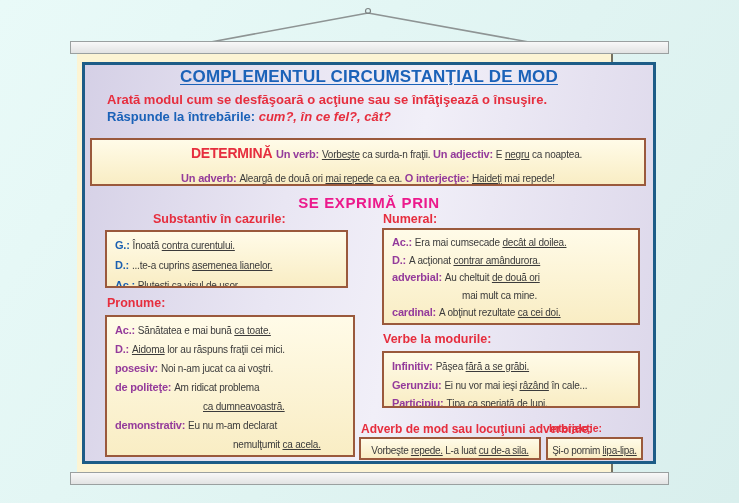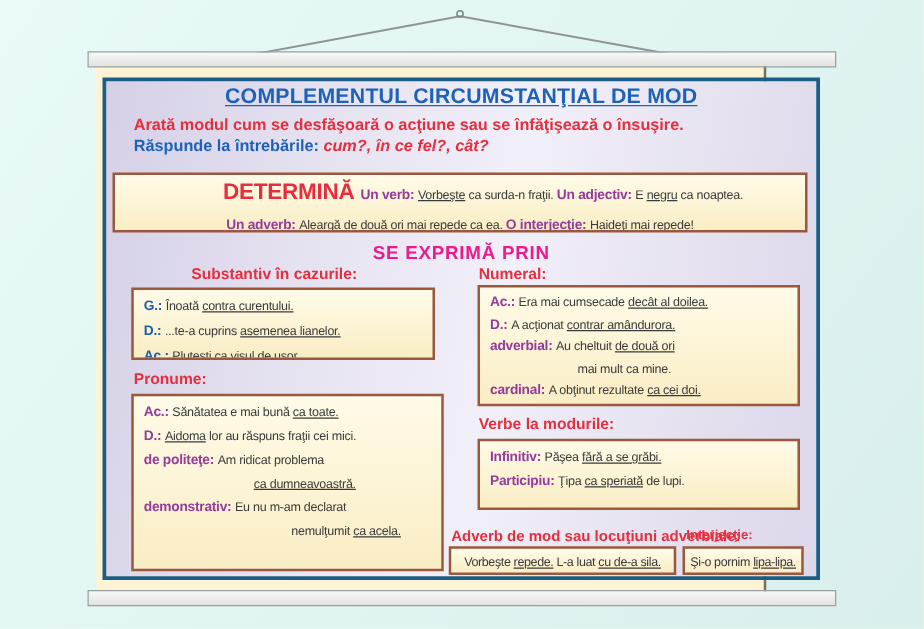--- a/index.html
+++ b/index.html
@@ -20,21 +20,21 @@
   .title{top:2px;left:0;right:0;text-align:center;color:#1b62b8;font-weight:bold;font-size:17px;
          text-decoration:underline;text-underline-offset:2px;letter-spacing:.2px;}
   .desc1{top:27px;left:22px;color:#e62e3e;font-weight:bold;font-size:13px;}
   .desc2{top:44px;left:22px;font-size:13px;font-weight:bold;}
   .qlabel{color:#1b62b8;}
   .qtext{color:#e62e3e;font-style:italic;}
   .ex-box{background:linear-gradient(180deg,#fffbe8,#f9edc4);border:2px solid #9a593c;
           box-sizing:border-box;padding:3px 8px 0;overflow:hidden;}
   .determina{top:73px;left:5px;width:556px;height:48px;white-space:nowrap;padding-top:2px;}
   .determina .rich-line{text-align:center;line-height:22px;letter-spacing:-.2px;}
-  .determina .seg-red{font-size:18px;padding-left:37px;}
+  .determina .seg-red{font-size:14px;padding-left:37px;}
   .determina .seg-purple{font-size:12.5px;}
   .determina .seg-ex,.determina .seg-exu{font-size:11.5px;}
   .se-exprima{top:129px;left:0;right:0;text-align:center;color:#ec1a8c;font-weight:bold;
               font-size:15px;letter-spacing:.6px;}
   .sec-h{color:#e62e3e;font-weight:bold;font-size:12.5px;white-space:nowrap;}
   .h-substantiv{top:147px;left:48px;margin-left:20px;}
   .h-pronume{top:231px;left:22px;}
   .h-numeral{top:147px;left:298px;}
   .h-verbe{top:267px;left:298px;}
   .h-adverb{top:357px;left:276px;font-size:12px;}
@@ -94,40 +94,42 @@
       <div class="ex-box b-substantiv">
           <div class="rich-line"><span class="seg-blue">G.: </span><span class="seg-ex">Înoată </span><span class="seg-exu">contra curentului.</span></div>
           <div class="rich-line"><span class="seg-blue">D.: </span><span class="seg-ex">...te-a cuprins </span><span class="seg-exu">asemenea lianelor.</span></div>
           <div class="rich-line"><span class="seg-blue">Ac.: </span><span class="seg-ex">Pluteşti </span><span class="seg-exu">ca visul</span><span class="seg-ex"> de uşor.</span></div>
         </div>
 
       <div class="sec-h h-pronume">Pronume:</div>
       <div class="ex-box b-pronume">
           <div class="rich-line"><span class="seg-purple">Ac.: </span><span class="seg-ex">Sănătatea e mai bună </span><span class="seg-exu">ca toate.</span></div>
           <div class="rich-line"><span class="seg-purple">D.: </span><span class="seg-exu">Aidoma</span><span class="seg-ex"> lor au răspuns fraţii cei mici.</span></div>
+          <div class="rich-line"><span class="seg-purple">posesiv: </span><span class="seg-ex">Noi n-am jucat ca ai voştri.</span></div>
           <div class="rich-line"><span class="seg-purple">de politeţe: </span><span class="seg-ex">Am ridicat problema</span></div>
           <div class="rich-line" style="padding-left: 88px;"><span class="seg-exu">ca dumneavoastră.</span></div>
           <div class="rich-line"><span class="seg-purple">demonstrativ: </span><span class="seg-ex">Eu nu m-am declarat</span></div>
           <div class="rich-line" style="padding-left: 118px;"><span class="seg-ex">nemulţumit </span><span class="seg-exu">ca acela.</span></div>
           <div class="rich-line"></div>
         </div>
 
       <div class="sec-h h-numeral">Numeral:</div>
       <div class="ex-box b-numeral">
           <div class="rich-line"><span class="seg-purple">Ac.: </span><span class="seg-ex">Era mai cumsecade </span><span class="seg-exu">decât al doilea.</span></div>
           <div class="rich-line"><span class="seg-purple">D.: </span><span class="seg-ex">A acţionat </span><span class="seg-exu">contrar amândurora.</span></div>
           <div class="rich-line"><span class="seg-purple">adverbial: </span><span class="seg-ex">Au cheltuit </span><span class="seg-exu">de două ori</span></div>
           <div class="rich-line" style="padding-left: 70px;"><span class="seg-ex">mai mult ca mine.</span></div>
           <div class="rich-line"><span class="seg-purple">cardinal: </span><span class="seg-ex">A obţinut rezultate </span><span class="seg-exu">ca cei doi.</span></div>
           <div class="rich-line"><span class="seg-purple">distributiv: </span><span class="seg-ex">Sportivii defilează </span><span class="seg-exu">câte patru.</span></div>
         </div>
 
       <div class="sec-h h-verbe">Verbe la modurile:</div>
       <div class="ex-box b-verbe">
           <div class="rich-line"><span class="seg-purple">Infinitiv: </span><span class="seg-ex">Păşea </span><span class="seg-exu">fără a se grăbi.</span></div>
+          <div class="rich-line"><span class="seg-purple">Gerunziu: </span><span class="seg-ex">Ei nu vor mai ieşi </span><span class="seg-exu">râzând</span><span class="seg-ex"> în cale...</span></div>
           <div class="rich-line"><span class="seg-purple">Participiu: </span><span class="seg-ex">Ţipa </span><span class="seg-exu">ca speriată</span><span class="seg-ex"> de lupi.</span></div>
         </div>
 
       <div class="sec-h h-adverb">Adverb de mod sau locuţiuni adverbiale:</div>
       <div class="ex-box small-box b-adverb">
           <div class="rich-line"><span class="seg-ex">Vorbeşte </span><span class="seg-exu">repede.</span><span class="seg-ex"> L-a luat </span><span class="seg-exu">cu de-a sila.</span></div>
         </div>
 
       <div class="sec-h h-interj">Interjecţie:</div>
       <div class="ex-box small-box b-interj">

